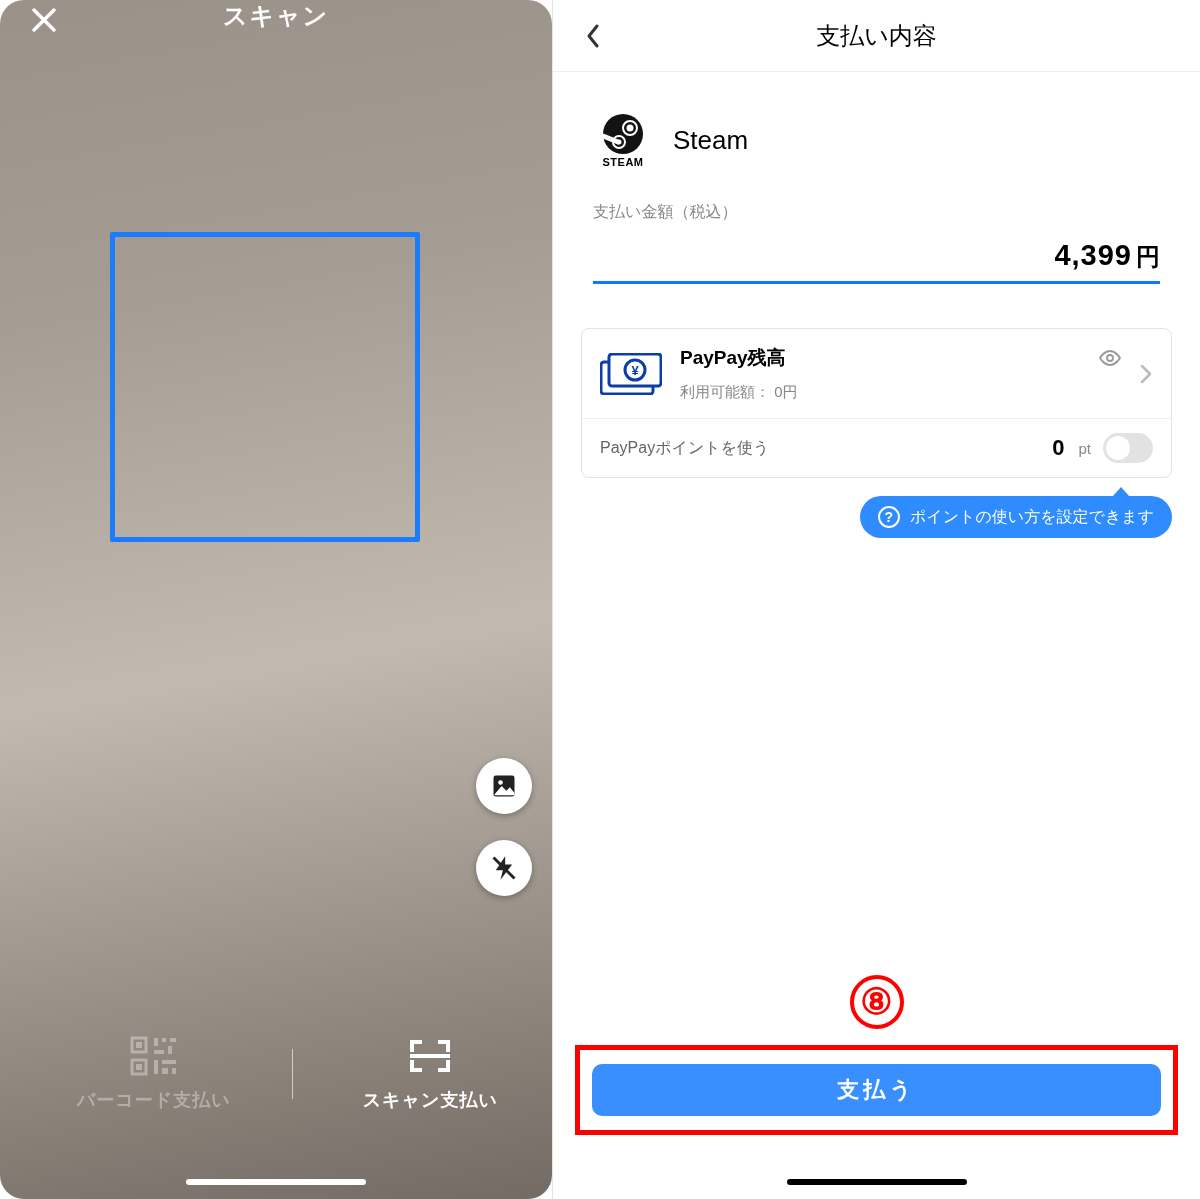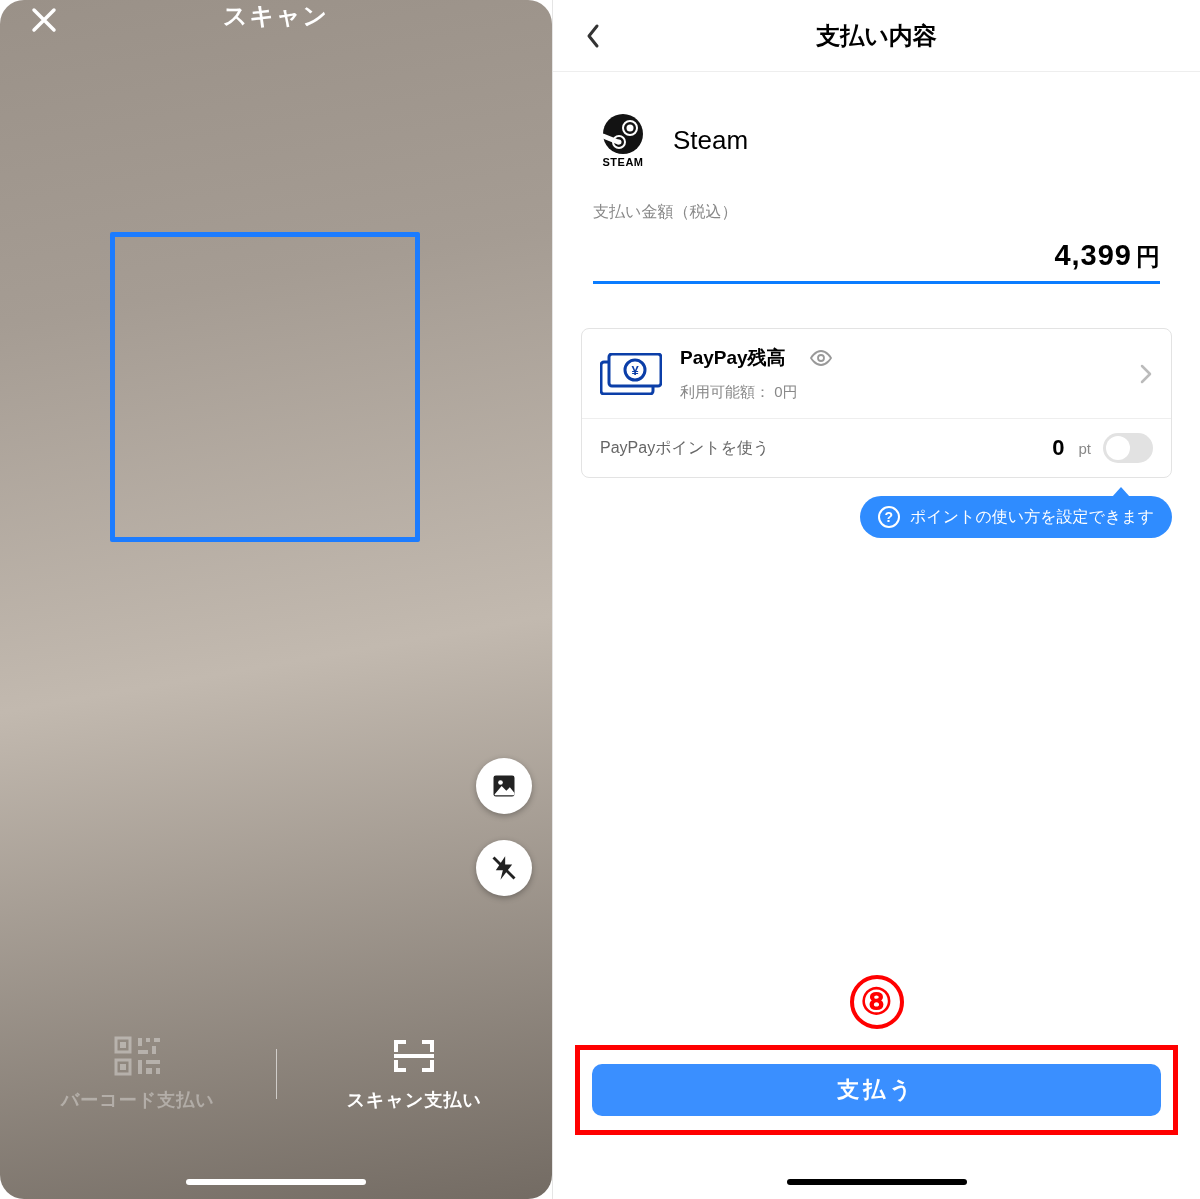--- a/index.html
+++ b/index.html
@@ -19,53 +19,53 @@
   .left-header { display:flex; align-items:flex-start; height:72px; padding:0 24px; }
   .close-btn { width:40px; height:40px; display:flex; align-items:center; justify-content:center; cursor:pointer;}
   .left-title { flex:1; text-align:center; font-size:24px; font-weight:600; letter-spacing:2px; padding-right:40px;}
   .scan-frame {
     position:absolute; left:110px; top:232px; width:310px; height:310px;
     border:5px solid #1c7cff; border-radius:2px;
   }
   .side-btns { position:absolute; right:20px; top:758px; display:flex; flex-direction:column; gap:26px;}
   .circle-btn { width:56px; height:56px; border-radius:50%; background:#fff; display:flex; align-items:center; justify-content:center; box-shadow:0 2px 6px rgba(0,0,0,.3); cursor:pointer;}
   .bottom-modes {
-    position:absolute; left:0; bottom:60px; width:100%; height:130px;
+    position:absolute; left:16px; bottom:60px; width:100%; height:130px;
     display:flex; align-items:center;
   }
   .mode { flex:1; display:flex; flex-direction:column; align-items:center; gap:12px; color:#fff;}
   .mode.inactive { opacity:.35; }
   .mode-label { font-size:18px; font-weight:600; letter-spacing:1px;}
   .mode-divider { width:1px; height:50px; background:rgba(255,255,255,.6);}
   .home-ind-left { position:absolute; bottom:14px; left:50%; transform:translateX(-50%); width:180px; height:6px; background:#fff; border-radius:3px;}
 
   
   .right {
     flex:1; height:1199px; position:relative; background:#fff;
     border-left:1px solid #e5e5e5;
   }
   .r-header { height:72px; display:flex; align-items:center; border-bottom:1px solid #eee; padding:0 20px;}
   .back-btn { width:40px; height:40px; display:flex; align-items:center; justify-content:center; cursor:pointer;}
-  .r-title { flex:1; text-align:center; font-size:24px; font-weight:700; padding-right:40px;}
+  .r-title { flex:1; text-align:center; font-size:24px; font-weight:400; padding-right:40px;}
   .merchant { display:flex; align-items:center; gap:20px; padding:40px 40px 24px;}
   .steam-logo { width:60px; display:flex; flex-direction:column; align-items:center;}
   .steam-logo .txt { font-size:11px; font-weight:700; letter-spacing:.5px;}
   .merchant-name { font-size:26px; font-weight:500;}
   .amount-section { padding:10px 40px 0;}
   .amount-label { font-size:16px; color:#888;}
   .amount-row { display:flex; align-items:baseline; justify-content:flex-end; border-bottom:3px solid #0a7cff; padding:16px 0 8px;}
   .amount-val { font-size:29px; font-weight:700; letter-spacing:1px;}
   .amount-unit { font-size:24px; font-weight:600; margin-left:4px;}
   .pay-method {
     margin:44px 28px 0; border:1px solid #e3e3e3; border-radius:8px; overflow:hidden;
   }
   .pm-row1 { display:flex; align-items:center; padding:16px 18px; gap:18px; cursor:pointer;}
   .bill-icon { width:62px; height:42px; }
   .pm-texts { flex:1;}
-  .pm-title-row { display:flex; align-items:center; gap:24px;}
+  .pm-title-row { display:flex; align-items:center; gap:24px;justify-content:space-between;}
   .pm-title { font-size:19px; font-weight:700;}
   .pm-sub { font-size:15px; color:#888; margin-top:12px;}
   .pm-row2 {
     display:flex; align-items:center; padding:14px 18px; border-top:1px solid #eee; gap:12px;
   }
   .pm-row2-label { flex:1; font-size:16px; color:#666;}
   .pm-points { font-size:22px; font-weight:700;}
   .pm-pt { font-size:15px; color:#888; margin-left:2px;}
   .toggle { width:50px; height:30px; border-radius:15px; background:#e2e2e2; position:relative;}
   .toggle::after { content:""; position:absolute; left:3px; top:3px; width:24px; height:24px; border-radius:50%; background:#fff;}

